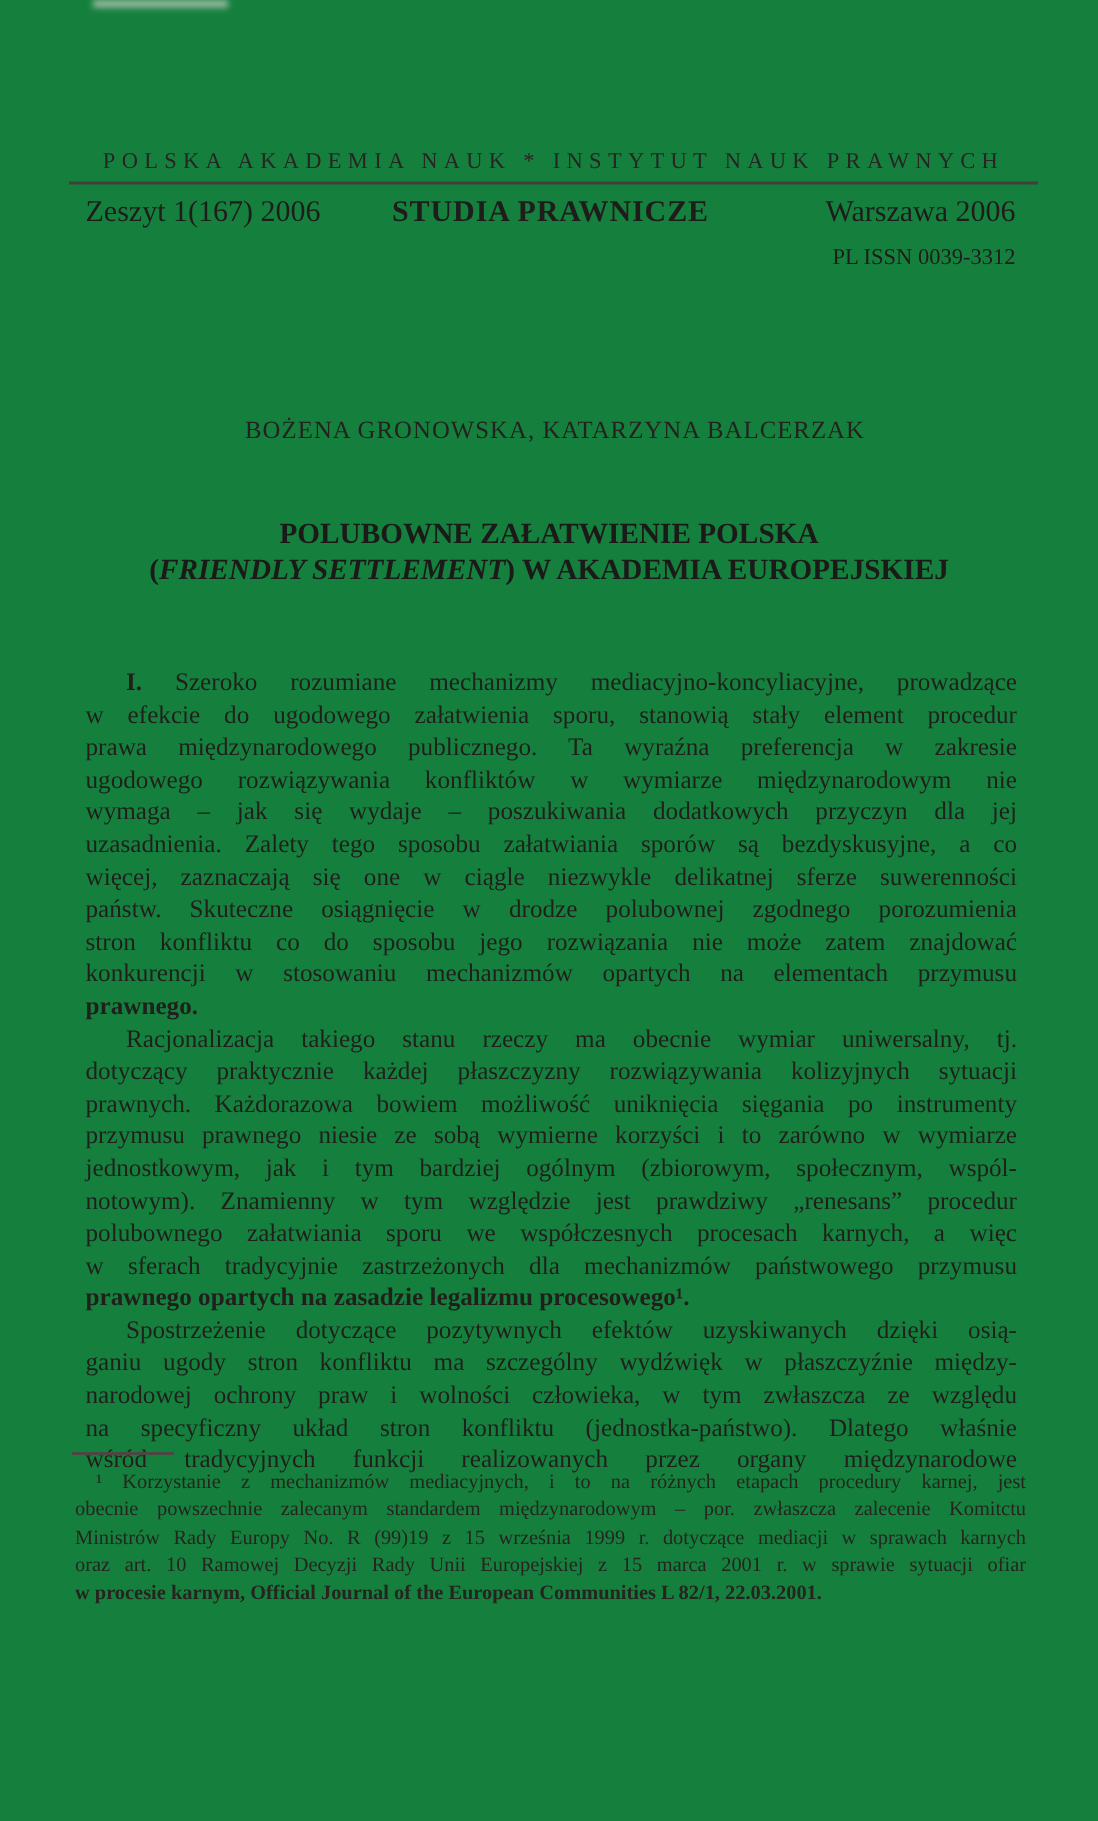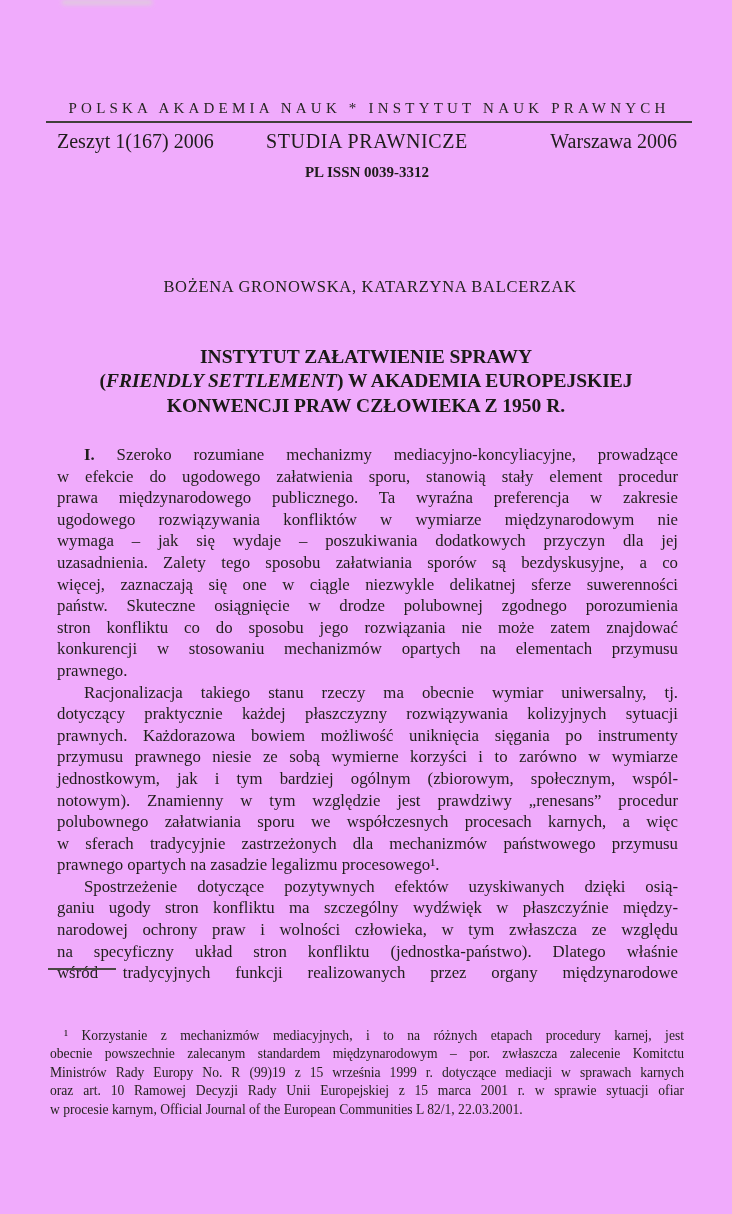--- a/index.html
+++ b/index.html
@@ -5,21 +5,21 @@
   html, body { margin: 0; padding: 0; }
   body {
     background: #f8f7f4;
     font-family: "Liberation Serif", "DejaVu Serif", serif;
     color: #1e1d1b;
   }
   .page {
     position: relative;
     width: 732px;
     height: 1214px;
-    background: #f0abfc;
+    background: #15803d;
     overflow: hidden;
   }
   
   .smudge {
     position: absolute;
     top: 0; left: 62px;
     width: 90px; height: 5px;
     background: #d9d7d2;
     filter: blur(2px);
     opacity: .7;
@@ -40,27 +40,27 @@
   }
   .head-row {
     position: absolute;
     top: 130px; left: 57px; width: 620px;
     display: grid;
     grid-template-columns: 1fr auto 1fr;
     align-items: baseline;
     font-size: 20px;
   }
   .head-row .left  { justify-self: start; }
-  .head-row .mid   { justify-self: center; font-weight: normal; letter-spacing: .6px; }
+  .head-row .mid   { justify-self: center; font-weight: bold; letter-spacing: .6px; }
   .head-row .right { justify-self: end; }
   .issn {
     position: absolute;
     top: 164px; left: 57px; width: 620px;
-    text-align: center;
-    font-weight: bold;
+    text-align: right;
+    font-weight: normal;
     font-size: 15px;
   }
   .authors {
     position: absolute;
     top: 277px; left: 4px; width: 732px;
     text-align: center;
     font-size: 16.5px;
     letter-spacing: .7px;
     color: #23221f;
   }
@@ -75,37 +75,37 @@
   }
   .title .it { font-style: italic; margin-top: 19px; }
   .body-text {
     position: absolute;
     top: 444px; left: 57px; width: 621px;
     font-size: 16.8px;
     line-height: 21.6px;
     color: #201f1c;
   }
   .tline { text-align: justify; text-align-last: justify; }
-  .tline.last { text-align-last: left; }
+  .tline.last { text-align-last: left; font-weight: bold; }
   .fl { text-indent: 27px; }
   .lead-bold { font-weight: bold; }
   .lines-holder { display: contents; }
   .fn-rule {
     position: absolute;
     top: 968px; left: 48px; width: 68px; height: 2px;
     background: #4a4843;
   }
   .footnote {
     position: absolute;
     top: 979px; left: 50px; width: 634px;
     font-size: 13.6px;
     line-height: 18.4px;
     color: #25241f;
   }
-  .footnote .fl { text-indent: 14px; margin-top: 48px; }
+  .footnote .fl { text-indent: 14px; }
 </style>
 </head>
 <body>
 
 <div class="page">
 
   <div class="smudge"></div>
 
   <div class="masthead">POLSKA AKADEMIA NAUK * INSTYTUT NAUK PRAWNYCH</div>
 
@@ -115,23 +115,22 @@
     <span class="left">Zeszyt 1(167) 2006</span>
     <span class="mid">STUDIA PRAWNICZE</span>
     <span class="right">Warszawa 2006</span>
   </div>
 
   <div class="issn">PL ISSN 0039-3312</div>
 
   <div class="authors">BOŻENA GRONOWSKA, KATARZYNA BALCERZAK</div>
 
   <div class="title">
-    <div>INSTYTUT ZAŁATWIENIE SPRAWY</div>
+    <div>POLUBOWNE ZAŁATWIENIE POLSKA</div>
     <div><span>(</span><span class="it">FRIENDLY SETTLEMENT</span><span>) W AKADEMIA EUROPEJSKIEJ</span></div>
-    <div>KONWENCJI PRAW CZŁOWIEKA Z 1950 R.</div>
   </div>
 
   <div class="body-text">
 
     <div class="para">
       <div class="tline fl"><span class="lead-bold">I.</span><span> Szeroko rozumiane mechanizmy mediacyjno-koncyliacyjne, prowadzące</span></div>
       <div class="lines-holder"><div class="tline">w efekcie do ugodowego załatwienia sporu, stanowią stały element procedur</div><div class="tline">prawa międzynarodowego publicznego. Ta wyraźna preferencja w zakresie</div><div class="tline">ugodowego rozwiązywania konfliktów w wymiarze międzynarodowym nie</div><div class="tline">wymaga – jak się wydaje – poszukiwania dodatkowych przyczyn dla jej</div><div class="tline">uzasadnienia. Zalety tego sposobu załatwiania sporów są bezdyskusyjne, a co</div><div class="tline">więcej, zaznaczają się one w ciągle niezwykle delikatnej sferze suwerenności</div><div class="tline">państw. Skuteczne osiągnięcie w drodze polubownej zgodnego porozumienia</div><div class="tline">stron konfliktu co do sposobu jego rozwiązania nie może zatem znajdować</div><div class="tline">konkurencji w stosowaniu mechanizmów opartych na elementach przymusu</div><div class="tline last">prawnego.</div></div>
     </div>
 
     <div class="para">

